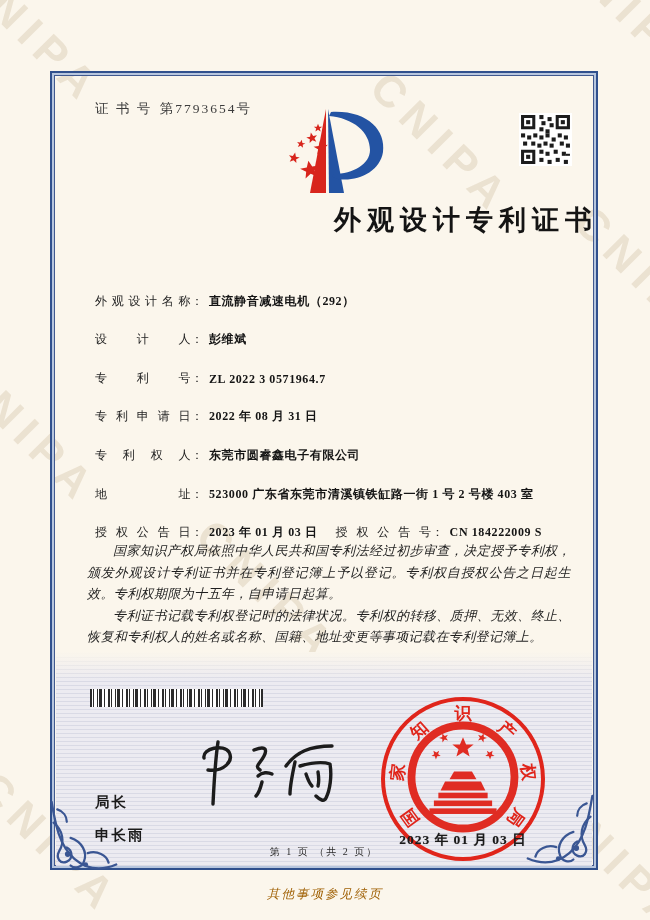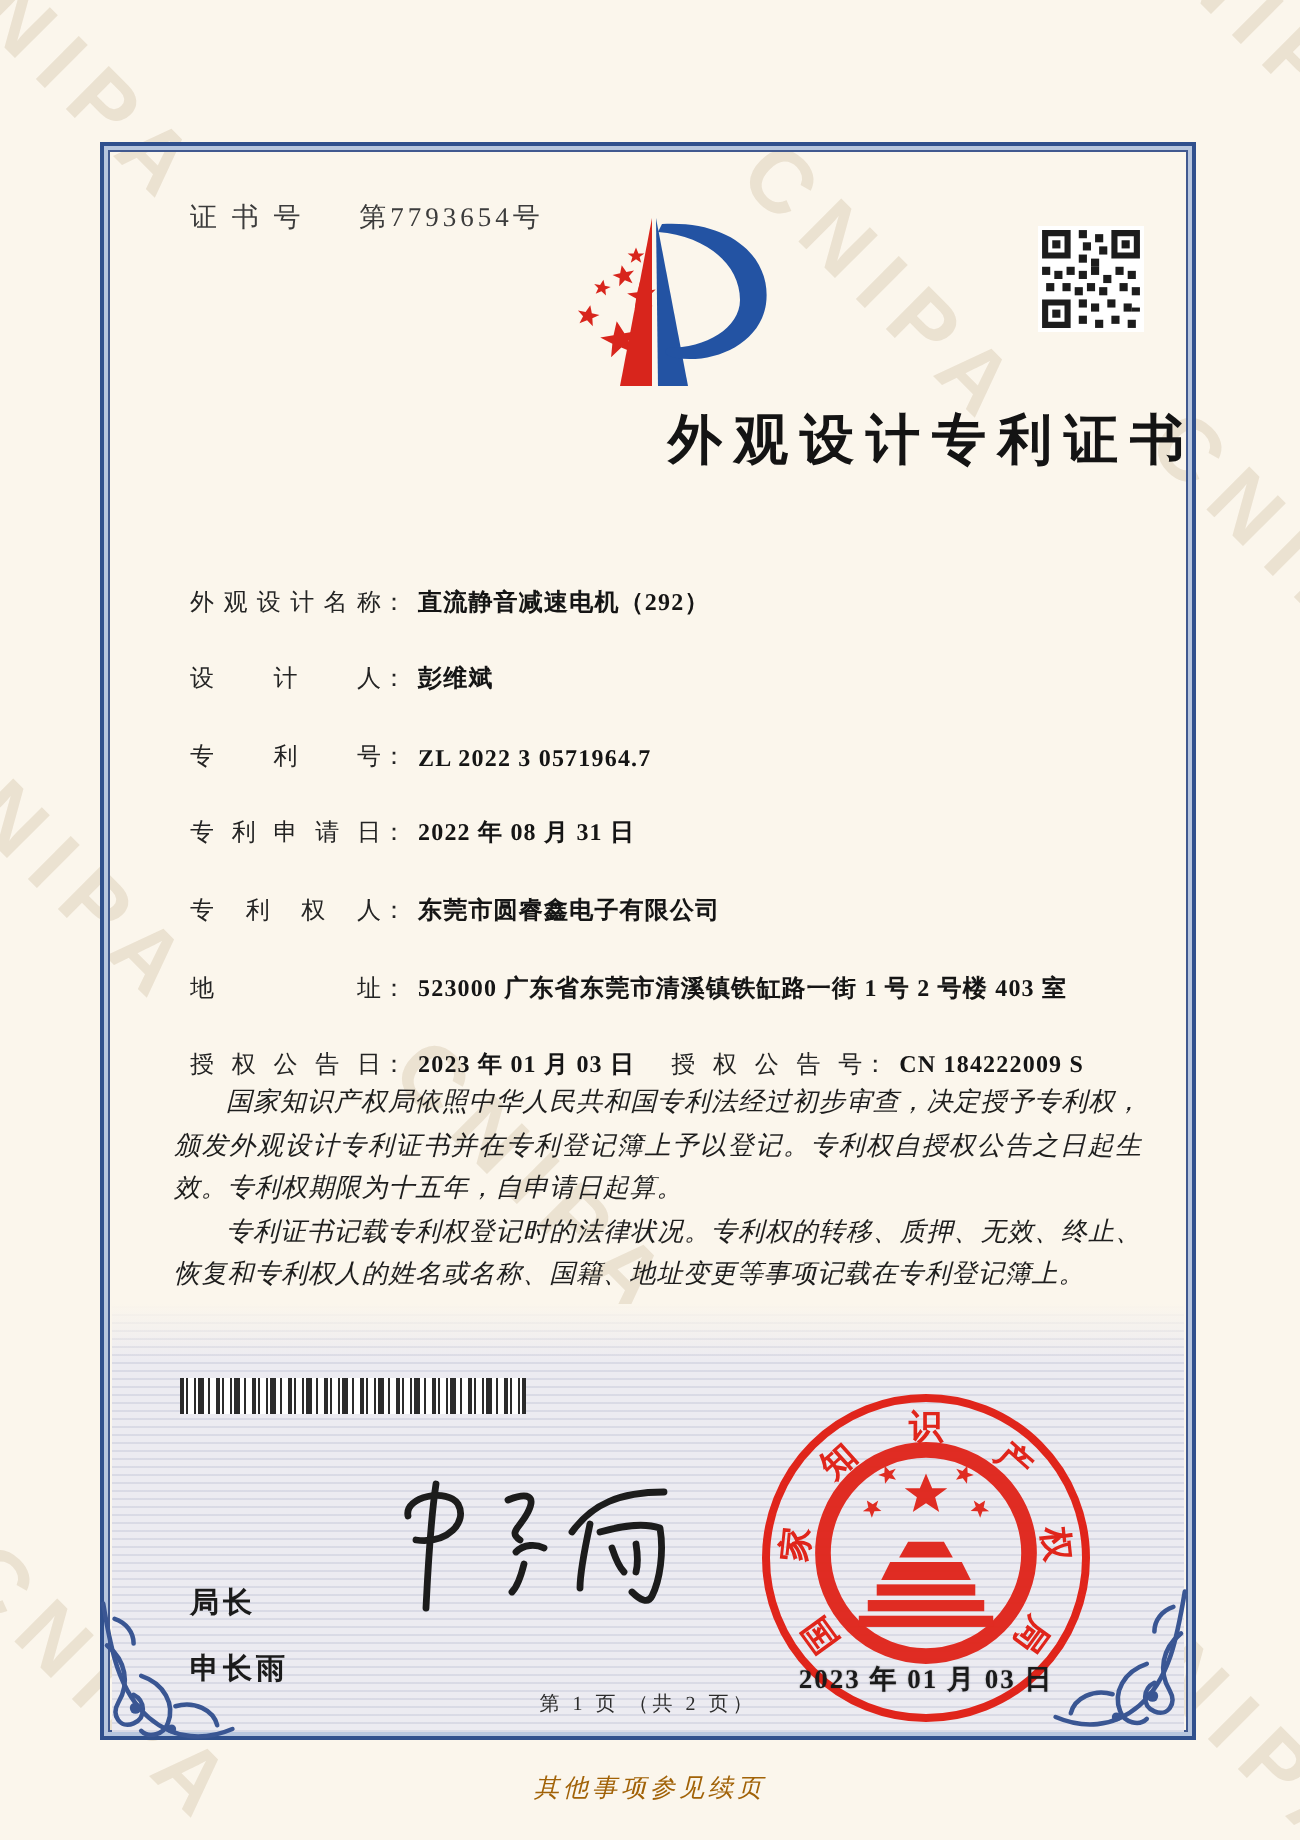--- a/index.html
+++ b/index.html
@@ -123,21 +123,21 @@
   <span class="wm wm6">CNIPA</span>
   <span class="wm wm7">CNIPA</span>
   <span class="wm wm8">CNIPA</span>
 
   <div class="frame"></div>
 
   <div class="band"></div>
 
   <div class="cert-no">
     <span>证 书 号</span>
-    <span style="margin-left:22px;">第7793654号</span>
+    <span style="margin-left:2px;">第7793654号</span>
   </div>
 
   <div class="logo">
     <svg width="112" height="92" viewBox="0 0 112 92">
       <defs>
         <polygon id="st" points="0,-10 2.9,-3.1 10,-3.1 4.3,1.2 6.2,8.1 0,4 -6.2,8.1 -4.3,1.2 -10,-3.1 -2.9,-3.1"></polygon>
       </defs>
       <g fill="#d8251c">
         <use href="#st" transform="translate(37,22) scale(0.42)"></use>
         <use href="#st" transform="translate(31,32) scale(0.55) rotate(-12)"></use>

